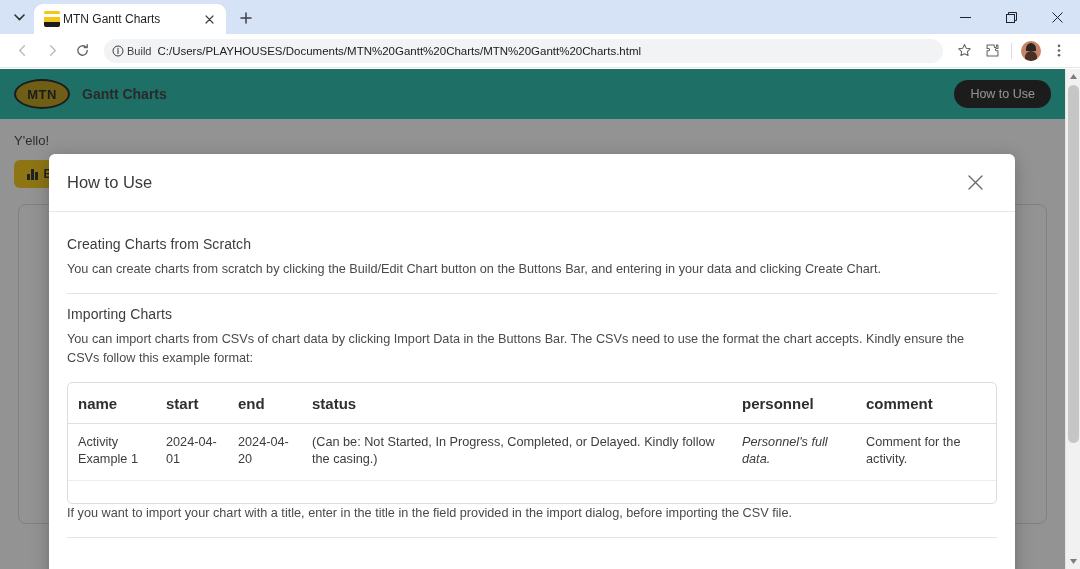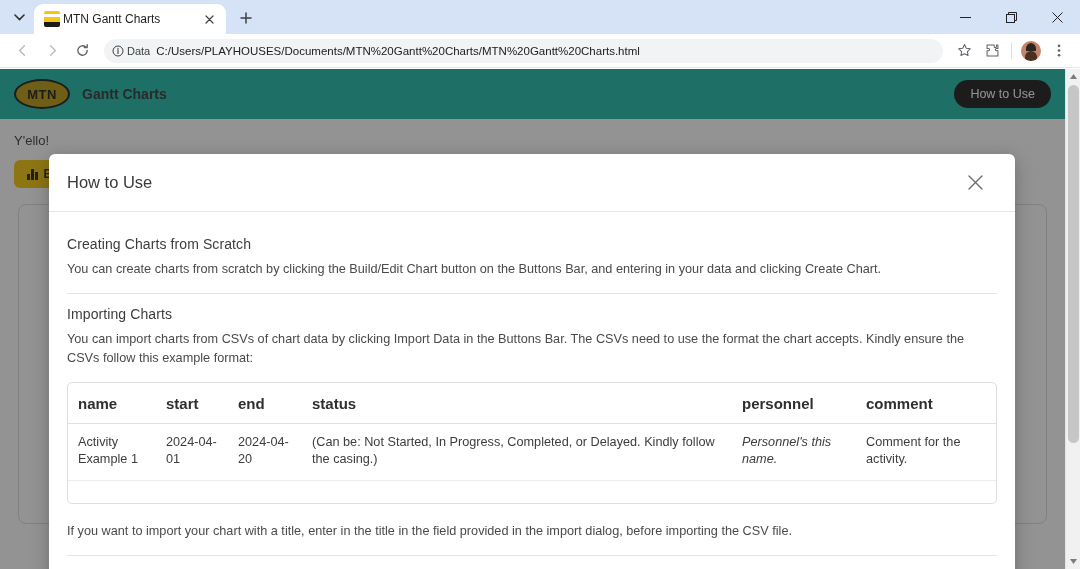--- a/index.html
+++ b/index.html
@@ -275,21 +275,21 @@
           <path d="M13 8A5 5 0 1 1 11.4 4.3" fill="none" stroke="currentColor" stroke-width="1.5" stroke-linecap="round"></path>
           <path d="M13 1.8V4.8H10" fill="none" stroke="currentColor" stroke-width="1.5" stroke-linecap="round" stroke-linejoin="round"></path>
         </svg>
     </div>
     <div class="omnibox">
       <div class="file-chip">
         <svg width="12" height="12" viewBox="0 0 12 12">
             <circle cx="6" cy="6" r="5" fill="none" stroke="currentColor" stroke-width="1"></circle>
             <path d="M6 5.2v3.2M6 3.4v.9" stroke="currentColor" stroke-width="1.1" stroke-linecap="round"></path>
           </svg>
-        <span>Data</span>
+        <span>Build</span>
       </div>
       <div class="url-text">C:/Users/PLAYHOUSES/Documents/MTN%20Gantt%20Charts/MTN%20Gantt%20Charts.html</div>
     </div>
     <div class="tb-icon">
       <svg width="15" height="15" viewBox="0 0 16 16">
           <path d="M8 1.6l1.9 3.9 4.3.6-3.1 3 .7 4.3L8 11.4l-3.8 2 .7-4.3-3.1-3 4.3-.6z" fill="none" stroke="currentColor" stroke-width="1.1" stroke-linejoin="round"></path>
         </svg>
     </div>
     <div class="tb-icon">
       <svg width="15" height="15" viewBox="0 0 16 16">
@@ -382,28 +382,28 @@
                 <th class="c-personnel">personnel</th>
                 <th class="c-comment">comment</th>
               </tr>
             </thead>
             <tbody>
               <tr>
                 <td>Activity Example 1</td>
                 <td>2024-04-01</td>
                 <td>2024-04-20</td>
                 <td>(Can be: Not Started, In Progress, Completed, or Delayed. Kindly follow the casing.)</td>
-                <td class="ital">Personnel's this name.</td>
+                <td class="ital">Personnel's full data.</td>
                 <td>Comment for the activity.</td>
               </tr>
             </tbody>
           </table>
         </div>
 
-        <p class="sect-p" style="margin-top:18px;">If you want to import your chart with a title, enter in the title in the field provided in the import dialog, before importing the CSV file.</p>
+        <p class="sect-p" style="">If you want to import your chart with a title, enter in the title in the field provided in the import dialog, before importing the CSV file.</p>
 
         <div class="rule"></div>
 
       </div>
     </div>
 
   </div>
 </div>
 
 </body></html>

